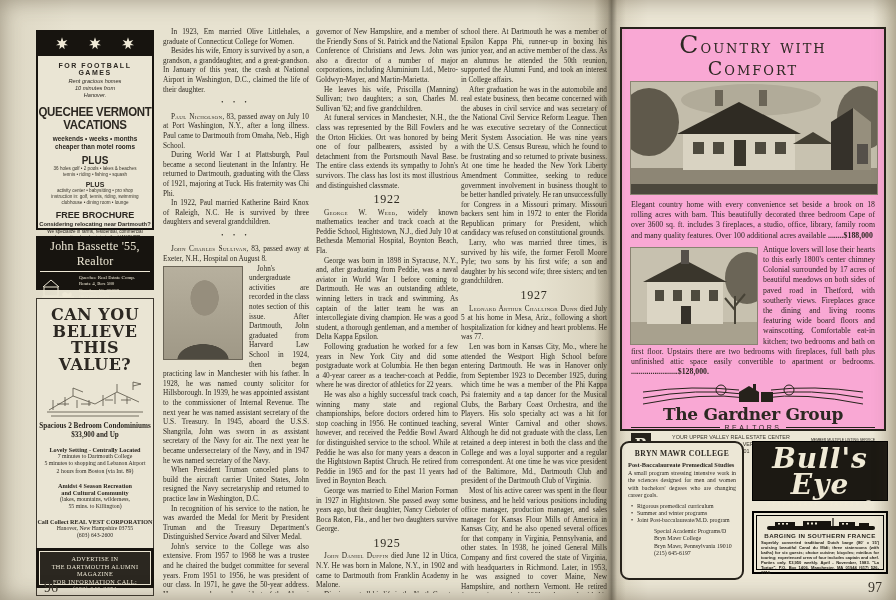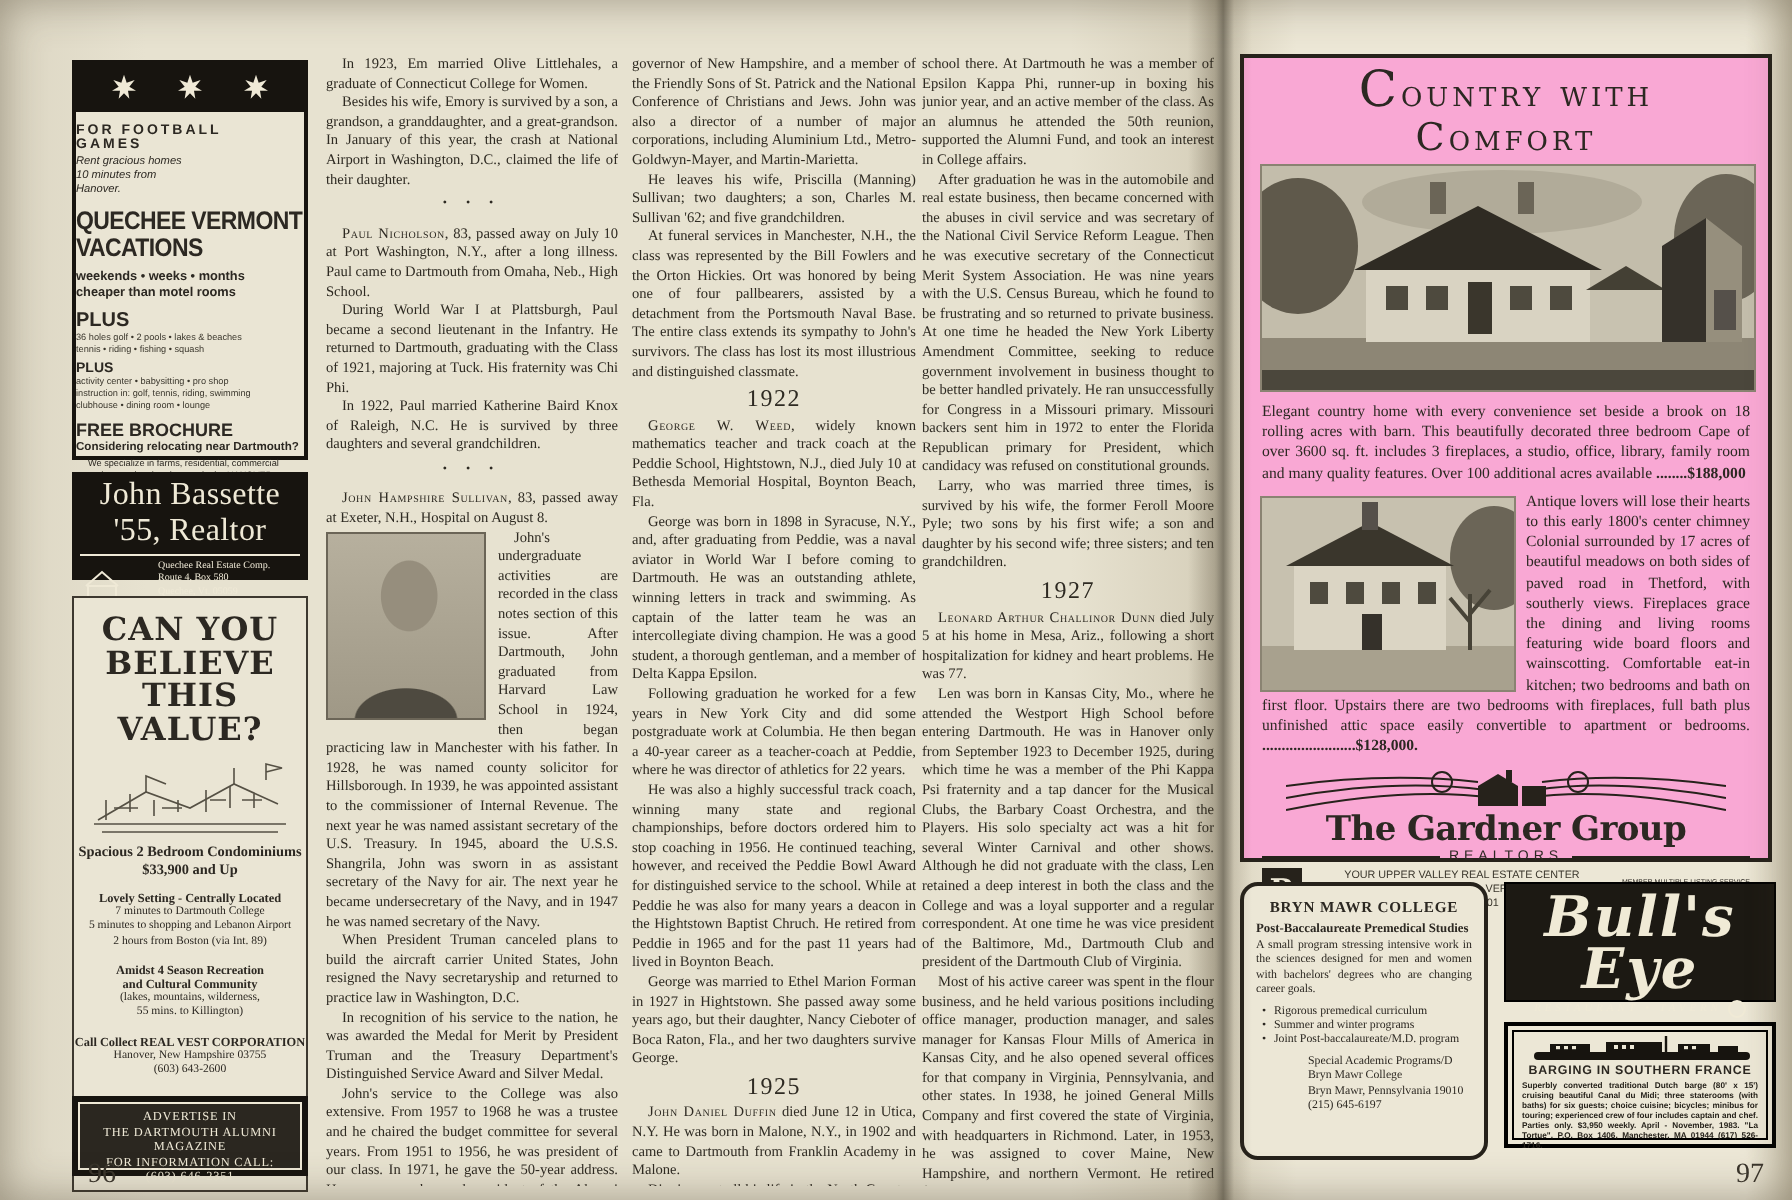--- a/index.html
+++ b/index.html
@@ -11,34 +11,34 @@
   .page-right{left:608px;width:288px;background:linear-gradient(90deg,#d9d2bd,#ece7d6 14%,#ece7d6 92%,#d2cbb5);}
   .gutter{position:absolute;left:594px;top:0;width:32px;height:600px;
     background:linear-gradient(90deg,rgba(60,50,30,0),rgba(60,50,30,.28) 42%,rgba(35,30,18,.5) 55%,rgba(60,50,30,.12) 72%,rgba(60,50,30,0));}
   .vignette{position:absolute;inset:0;box-shadow:inset 0 0 22px rgba(70,60,40,.45);pointer-events:none;}
 
   
   .railbox{position:absolute;left:36px;width:118px;box-sizing:border-box;}
   .quechee{top:30px;height:200px;border:2px solid #17140f;background:#eae5d4;}
   .q-banner{height:24px;background:#17140f;display:flex;align-items:center;justify-content:space-around;padding:0 8px;}
   .q-banner svg{display:block;}
-  .q-body{text-align:left;font-family:"Liberation Sans",sans-serif;}
+  .q-body{text-align:center;font-family:"Liberation Sans",sans-serif;}
   .q-football{margin-top:6px;font-size:7px;font-weight:bold;letter-spacing:1.5px;white-space:pre-line;}
   .q-sub{font-size:5.6px;font-style:italic;margin-top:2px;line-height:7px;}
   .q-title{margin-top:7px;font-size:11.5px;font-weight:bold;letter-spacing:-.3px;line-height:12px;transform:scaleY(1.1);}
   .q-weeks{margin-top:5px;font-size:6.4px;font-weight:bold;line-height:8px;}
   .q-plus1{margin-top:4px;font-size:10px;font-weight:bold;}
   .q-tiny{font-size:4.6px;line-height:6px;color:#3a362c;}
   .q-plus2{margin-top:3px;font-size:7px;font-weight:bold;}
   .q-broch{margin-top:4px;font-size:9px;font-weight:bold;}
   .q-reloc{font-size:5.8px;font-weight:bold;margin-top:1px;}
   .q-spec{font-size:4.6px;line-height:5.8px;margin:2px 6px 0;}
 
   .bassette{top:236px;height:54px;background:#17140f;color:#efe9d6;padding:3px 4px;}
-  .b-name{font-size:16px;text-align:center;letter-spacing:.2px;border-bottom:1px solid #efe9d6;padding-bottom:2px;}
+  .b-name{font-size:12px;text-align:center;letter-spacing:.2px;border-bottom:1px solid #efe9d6;padding-bottom:2px;}
   .b-row{display:flex;margin-top:3px;}
   .b-art{width:36px;height:26px;flex:none;}
   .b-addr{font-size:5px;line-height:6.4px;margin-left:3px;}
   .b-hours{font-size:4.8px;text-align:center;margin-top:2px;}
 
   .valuebox{top:298px;height:298px;border:1px solid #3d382f;background:#eae5d4;text-align:center;}
   .v-title{font-family:"DejaVu Serif",serif;font-weight:bold;font-size:16px;line-height:16.5px;margin-top:8px;letter-spacing:.5px;}
   .v-sketch{margin:3px auto 0;display:block;}
   .v-head{font-weight:bold;font-size:7.2px;line-height:8.6px;margin-top:2px;}
   .v-sub{font-weight:bold;font-size:6.2px;margin-top:7px;}
@@ -219,21 +219,21 @@
   <div class="pagenum pn-left">96</div>
 
   <div class="ocol ocol-1">
       <p>In 1923, Em married Olive Littlehales, a graduate of Connecticut College for Women.</p>
       <p>Besides his wife, Emory is survived by a son, a grandson, a granddaughter, and a great-grandson. In January of this year, the crash at National Airport in Washington, D.C., claimed the life of their daughter.</p>
       <div class="stars">• • •</div>
       <p><span class="sc">Paul Nicholson</span>, 83, passed away on July 10 at Port Washington, N.Y., after a long illness. Paul came to Dartmouth from Omaha, Neb., High School.</p>
       <p>During World War I at Plattsburgh, Paul became a second lieutenant in the Infantry. He returned to Dartmouth, graduating with the Class of 1921, majoring at Tuck. His fraternity was Chi Phi.</p>
       <p>In 1922, Paul married Katherine Baird Knox of Raleigh, N.C. He is survived by three daughters and several grandchildren.</p>
       <div class="stars">• • •</div>
-      <p><span class="sc">John Hampshire Sullivan</span>, 83, passed away at Exeter, N.H., Hospital on August 8.</p>
+      <p><span class="sc">John Charles Sullivan</span>, 83, passed away at Exeter, N.H., Hospital on August 8.</p>
       <p><span class="portrait"></span>John's undergraduate activities are recorded in the class notes section of this issue. After Dartmouth, John graduated from Harvard Law School in 1924, then began practicing law in Manchester with his father. In 1928, he was named county solicitor for Hillsborough. In 1939, he was appointed assistant to the commissioner of Internal Revenue. The next year he was named assistant secretary of the U.S. Treasury. In 1945, aboard the U.S.S. Shangrila, John was sworn in as assistant secretary of the Navy for air. The next year he became undersecretary of the Navy, and in 1947 he was named secretary of the Navy.</p>
       <p>When President Truman canceled plans to build the aircraft carrier United States, John resigned the Navy secretaryship and returned to practice law in Washington, D.C.</p>
       <p>In recognition of his service to the nation, he was awarded the Medal for Merit by President Truman and the Treasury Department's Distinguished Service Award and Silver Medal.</p>
       <p>John's service to the College was also extensive. From 1957 to 1968 he was a trustee and he chaired the budget committee for several years. From 1951 to 1956, he was president of our class. In 1971, he gave the 50-year address. He was a member and president of the Alumni Council in the fifties. He accepted leadership roles in major fund-raising campaigns. In recognition of these many services to Dartmouth, John was granted an honorary LL.D. and the Alumni Award.</p>
     </div>
   <div class="ocol ocol-2">
       <p class="noind">governor of New Hampshire, and a member of the Friendly Sons of St. Patrick and the National Conference of Christians and Jews. John was also a director of a number of major corporations, including Aluminium Ltd., Metro-Goldwyn-Mayer, and Martin-Marietta.</p>
       <p>He leaves his wife, Priscilla (Manning) Sullivan; two daughters; a son, Charles M. Sullivan '62; and five grandchildren.</p>
       <p>At funeral services in Manchester, N.H., the class was represented by the Bill Fowlers and the Orton Hickies. Ort was honored by being one of four pallbearers, assisted by a detachment from the Portsmouth Naval Base. The entire class extends its sympathy to John's survivors. The class has lost its most illustrious and distinguished classmate.</p>
       <div class="year">1922</div>

